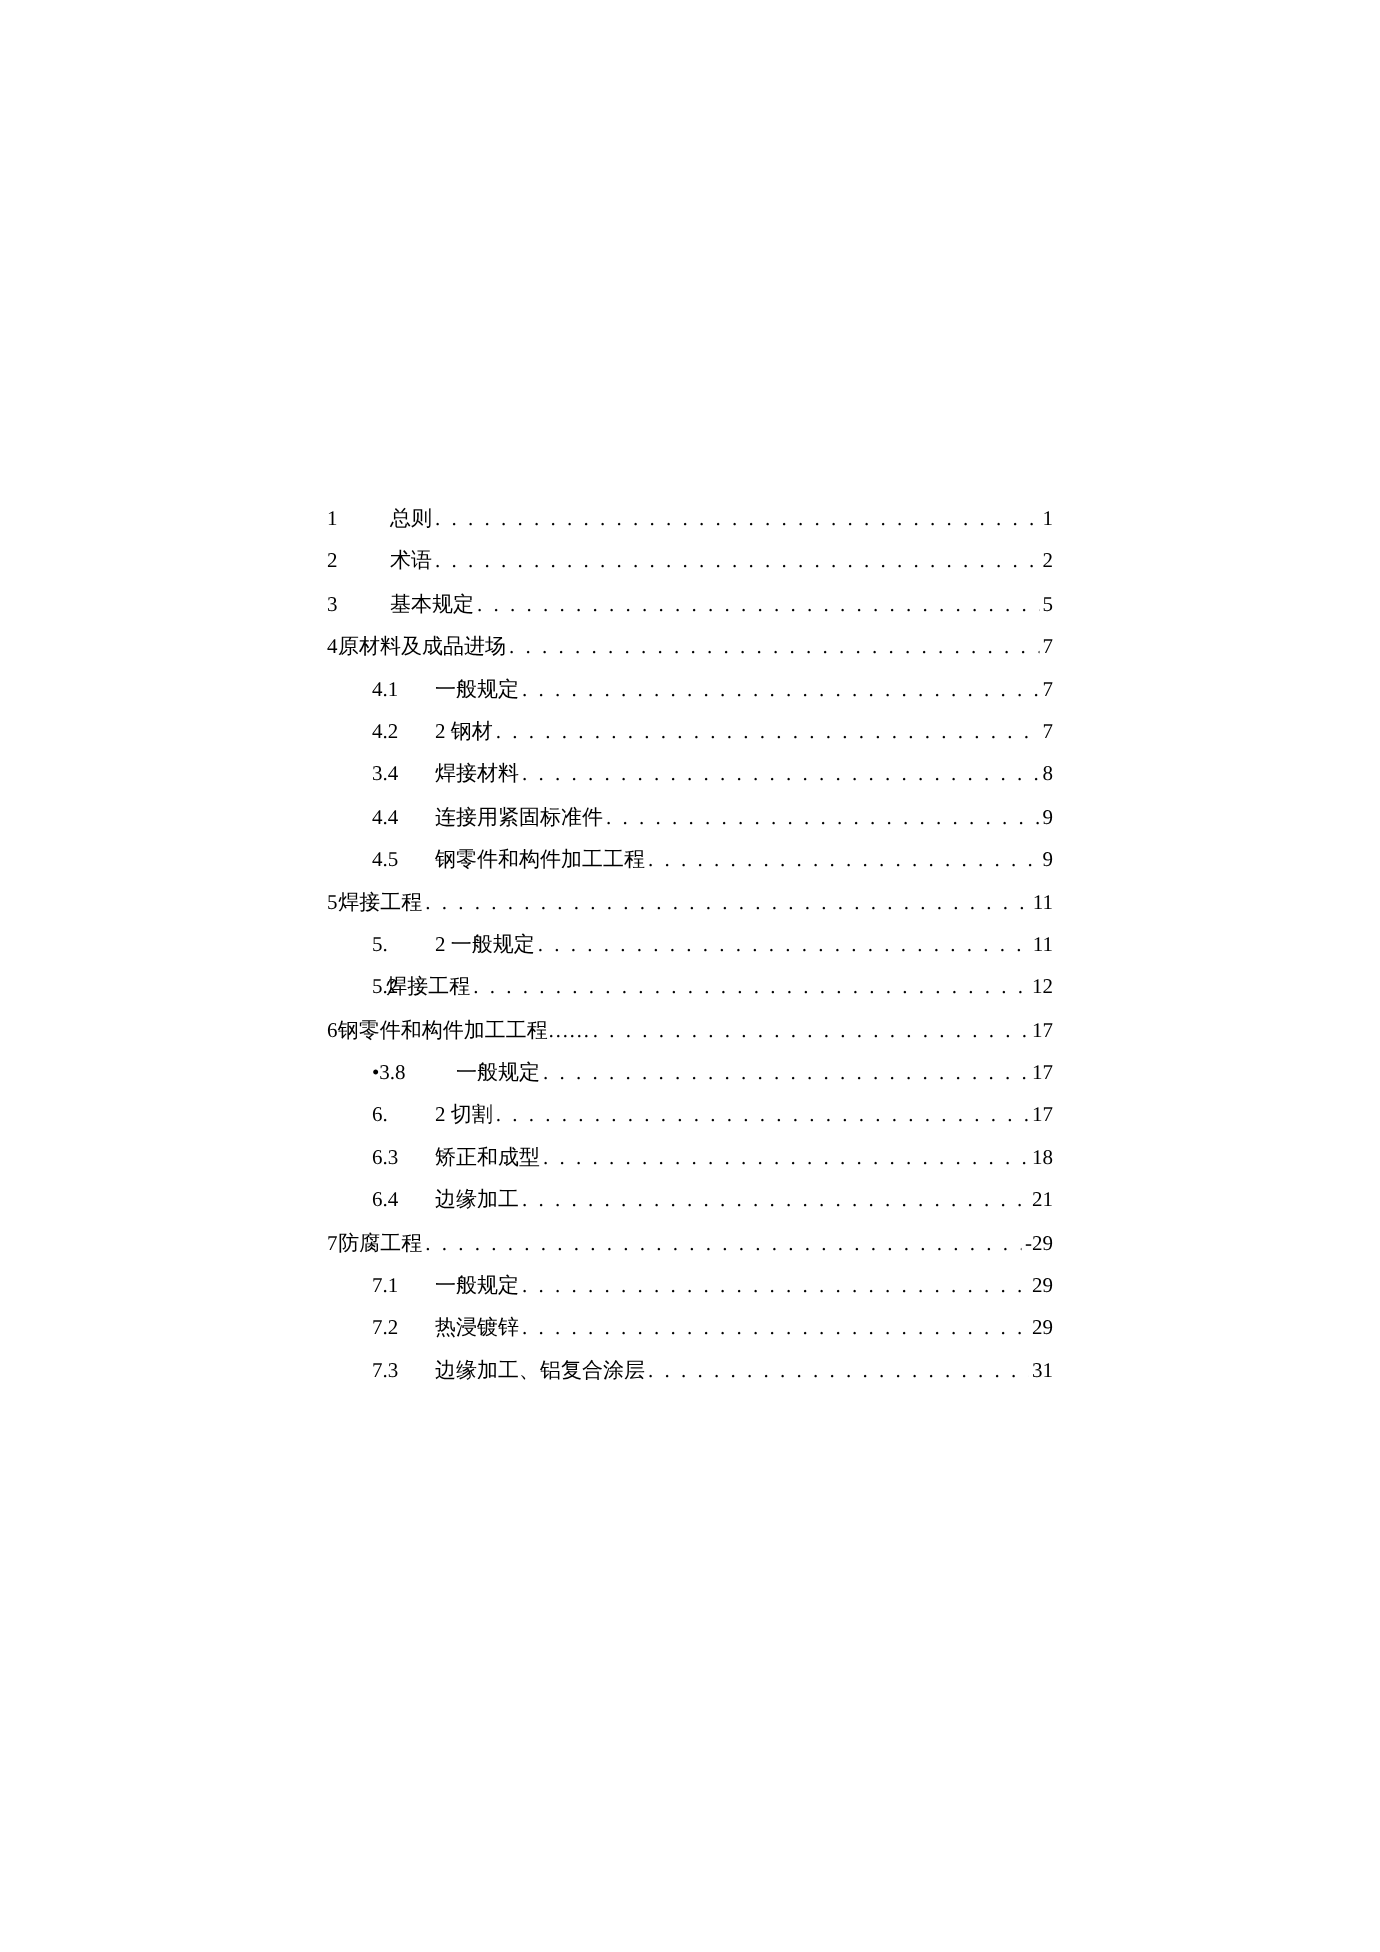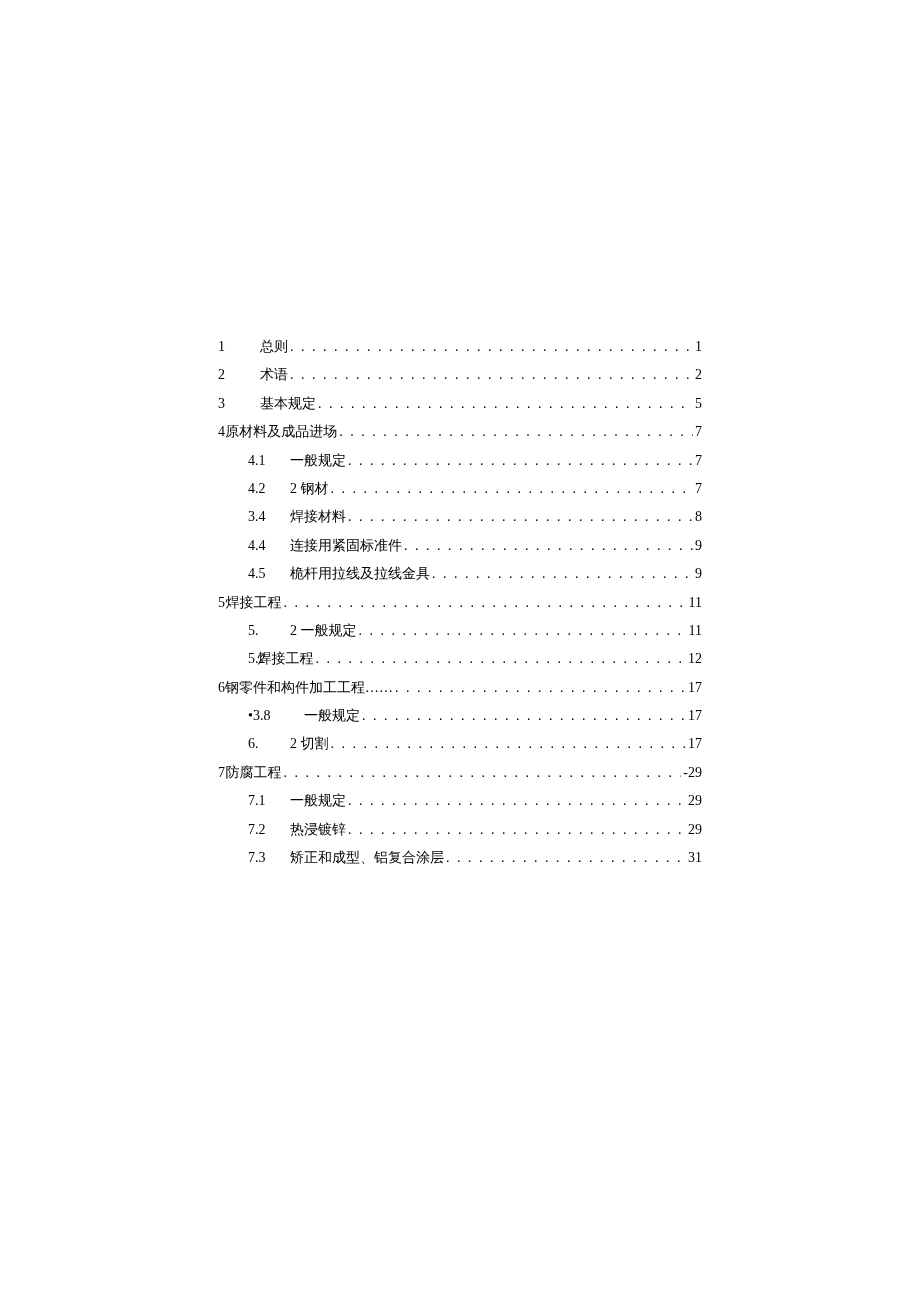--- a/index.html
+++ b/index.html
@@ -95,21 +95,21 @@
       <span class="toc-page">8</span>
     </div>
     <div class="toc-entry indent-1">
       <span class="toc-prefix wide">4.4</span>
       <span class="toc-label">连接用紧固标准件</span>
       <span class="toc-dots"></span>
       <span class="toc-page">9</span>
     </div>
     <div class="toc-entry indent-1">
       <span class="toc-prefix wide">4.5</span>
-      <span class="toc-label">桅杆用拉线及拉线金具</span>
+      <span class="toc-label">钢零件和构件加工工程</span>
       <span class="toc-dots"></span>
       <span class="toc-page">9</span>
     </div>
     <div class="toc-entry indent-0">
       <span class="toc-prefix narrow">5</span>
       <span class="toc-label">焊接工程</span>
       <span class="toc-dots"></span>
       <span class="toc-page">11</span>
     </div>
     <div class="toc-entry indent-1">
@@ -135,37 +135,49 @@
       <span class="toc-label">　一般规定</span>
       <span class="toc-dots"></span>
       <span class="toc-page">17</span>
     </div>
     <div class="toc-entry indent-1">
       <span class="toc-prefix wide">6.</span>
       <span class="toc-label">2 切割</span>
       <span class="toc-dots"></span>
       <span class="toc-page">17</span>
     </div>
+    <div class="toc-entry indent-1">
+      <span class="toc-prefix wide">6.3</span>
+      <span class="toc-label">矫正和成型</span>
+      <span class="toc-dots"></span>
+      <span class="toc-page">18</span>
+    </div>
+    <div class="toc-entry indent-1">
+      <span class="toc-prefix wide">6.4</span>
+      <span class="toc-label">边缘加工</span>
+      <span class="toc-dots"></span>
+      <span class="toc-page">21</span>
+    </div>
     <div class="toc-entry indent-0">
       <span class="toc-prefix narrow">7</span>
       <span class="toc-label">防腐工程</span>
       <span class="toc-dots"></span>
       <span class="toc-page">-29</span>
     </div>
     <div class="toc-entry indent-1">
       <span class="toc-prefix wide">7.1</span>
       <span class="toc-label">一般规定</span>
       <span class="toc-dots"></span>
       <span class="toc-page">29</span>
     </div>
     <div class="toc-entry indent-1">
       <span class="toc-prefix wide">7.2</span>
       <span class="toc-label">热浸镀锌</span>
       <span class="toc-dots"></span>
       <span class="toc-page">29</span>
     </div>
     <div class="toc-entry indent-1">
       <span class="toc-prefix wide">7.3</span>
-      <span class="toc-label">矫正和成型、铝复合涂层</span>
+      <span class="toc-label">边缘加工、铝复合涂层</span>
       <span class="toc-dots"></span>
       <span class="toc-page">31</span>
     </div>
   </div>
 
 </body></html>

